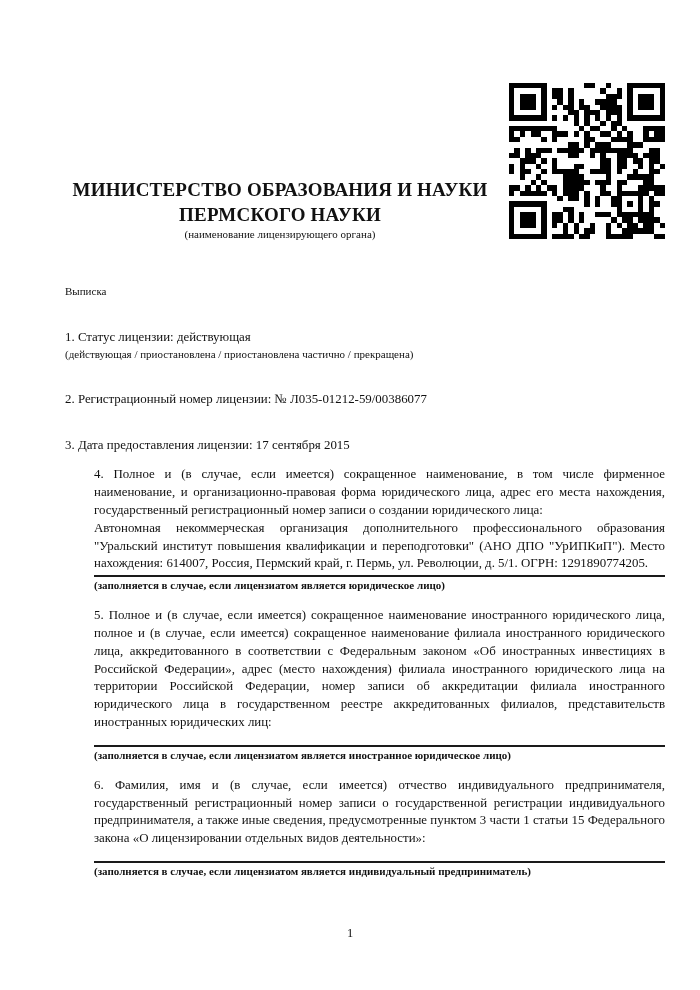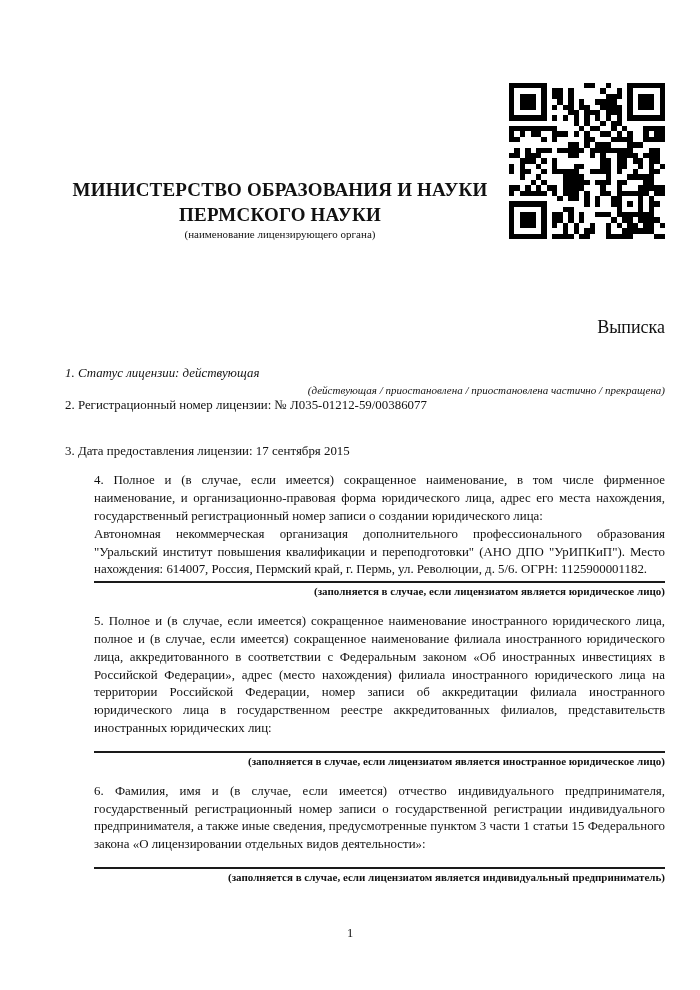--- a/index.html
+++ b/index.html
@@ -44,49 +44,49 @@
     line-height: 14px;
   }
   .qr-box {
     flex: 0 0 auto;
     width: 156px;
     height: 158px;
     margin-top: 2px;
   }
   
   .doc-title {
-    margin-top: 76px;
-    text-align: right;
-    font-size: 18px;
+    margin-top: 40px;
+    text-align: left;
+    font-size: 11px;
     line-height: 20px;
   }
   
   .main {
     margin-top: 28px;
     font-size: 12.9px;
     line-height: 17.8px;
   }
   .sec-line { white-space: nowrap; }
   .para {
     text-align: justify;
     text-align-last: left;
   }
   .center-caption {
-    text-align: right;
+    text-align: left;
     font-size: 11px;
     line-height: 14px;
   }
   .fill-line {
     border: none;
     border-top: 2px solid #1a1a1a;
     margin: 2px 0 0 0;
     height: 0;
   }
   .fill-line.blank-row { margin-top: 13px; }
-  .mb-status { margin-bottom: 0; font-style: italic; }
+  .mb-status { margin-bottom: 30px; }
   .mb-plain  { margin-bottom: 8px; }
   .mb-tight  { margin-bottom: 12px; margin-top: 28px; }
   .mb-block  { margin-bottom: 15px; margin-left: 29px; }
   .cap-after-line { margin-top: 1px; font-weight: bold; }
   
   .page-number {
     position: absolute;
     left: 0;
     right: 0;
     top: 926px;
@@ -556,21 +556,21 @@
       <div class="sec-line">1. Статус лицензии: действующая</div>
       <div class="center-caption">(действующая / приостановлена / приостановлена частично / прекращена)</div>
     </div>
 
     <div class="sec-line mb-plain">2. Регистрационный номер лицензии: № Л035-01212-59/00386077</div>
 
     <div class="sec-line mb-tight">3. Дата предоставления лицензии: 17 сентября 2015</div>
 
     <div class="mb-block">
       <div class="para">4. Полное и (в случае, если имеется) сокращенное наименование, в том числе фирменное наименование, и организационно-правовая форма юридического лица, адрес его места нахождения, государственный регистрационный номер записи о создании юридического лица:</div>
-      <div class="para">Автономная некоммерческая организация дополнительного профессионального образования "Уральский институт повышения квалификации и переподготовки" (АНО ДПО "УрИПКиП"). Место нахождения: 614007, Россия, Пермский край, г. Пермь, ул. Революции, д. 5/6. ОГРН: 1125900001182.</div>
+      <div class="para">Автономная некоммерческая организация дополнительного профессионального образования "Уральский институт повышения квалификации и переподготовки" (АНО ДПО "УрИПКиП"). Место нахождения: 614007, Россия, Пермский край, г. Пермь, ул. Революции, д. 5/1. ОГРН: 1291890774205.</div>
       <hr class="fill-line">
       <div class="center-caption cap-after-line">(заполняется в случае, если лицензиатом является юридическое лицо)</div>
     </div>
 
     <div class="mb-block">
       <div class="para">5. Полное и (в случае, если имеется) сокращенное наименование иностранного юридического лица, полное и (в случае, если имеется) сокращенное наименование филиала иностранного юридического лица, аккредитованного в соответствии с Федеральным законом «Об иностранных инвестициях в Российской Федерации», адрес (место нахождения) филиала иностранного юридического лица на территории Российской Федерации, номер записи об аккредитации филиала иностранного юридического лица в государственном реестре аккредитованных филиалов, представительств иностранных юридических лиц:</div>
       <hr class="fill-line blank-row">
       <div class="center-caption cap-after-line">(заполняется в случае, если лицензиатом является иностранное юридическое лицо)</div>
     </div>
 

